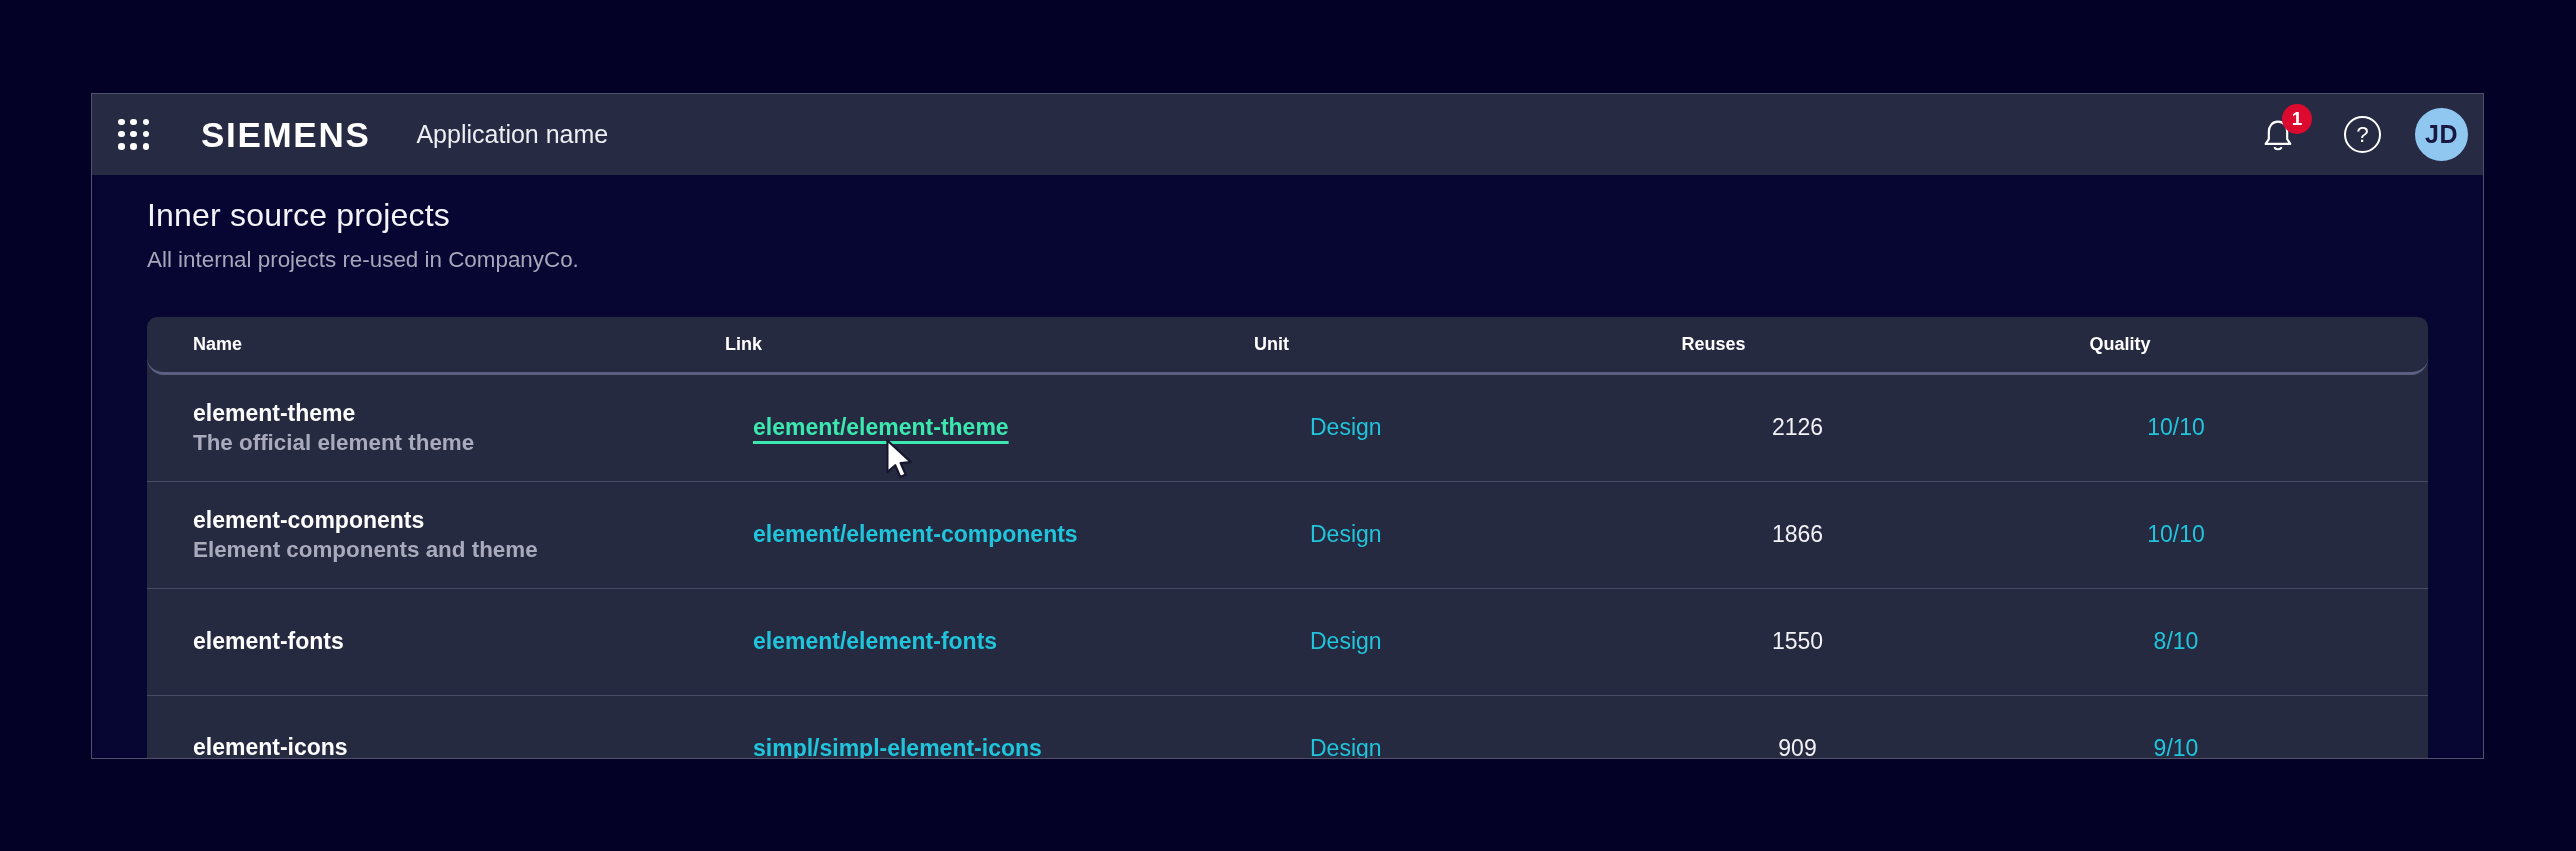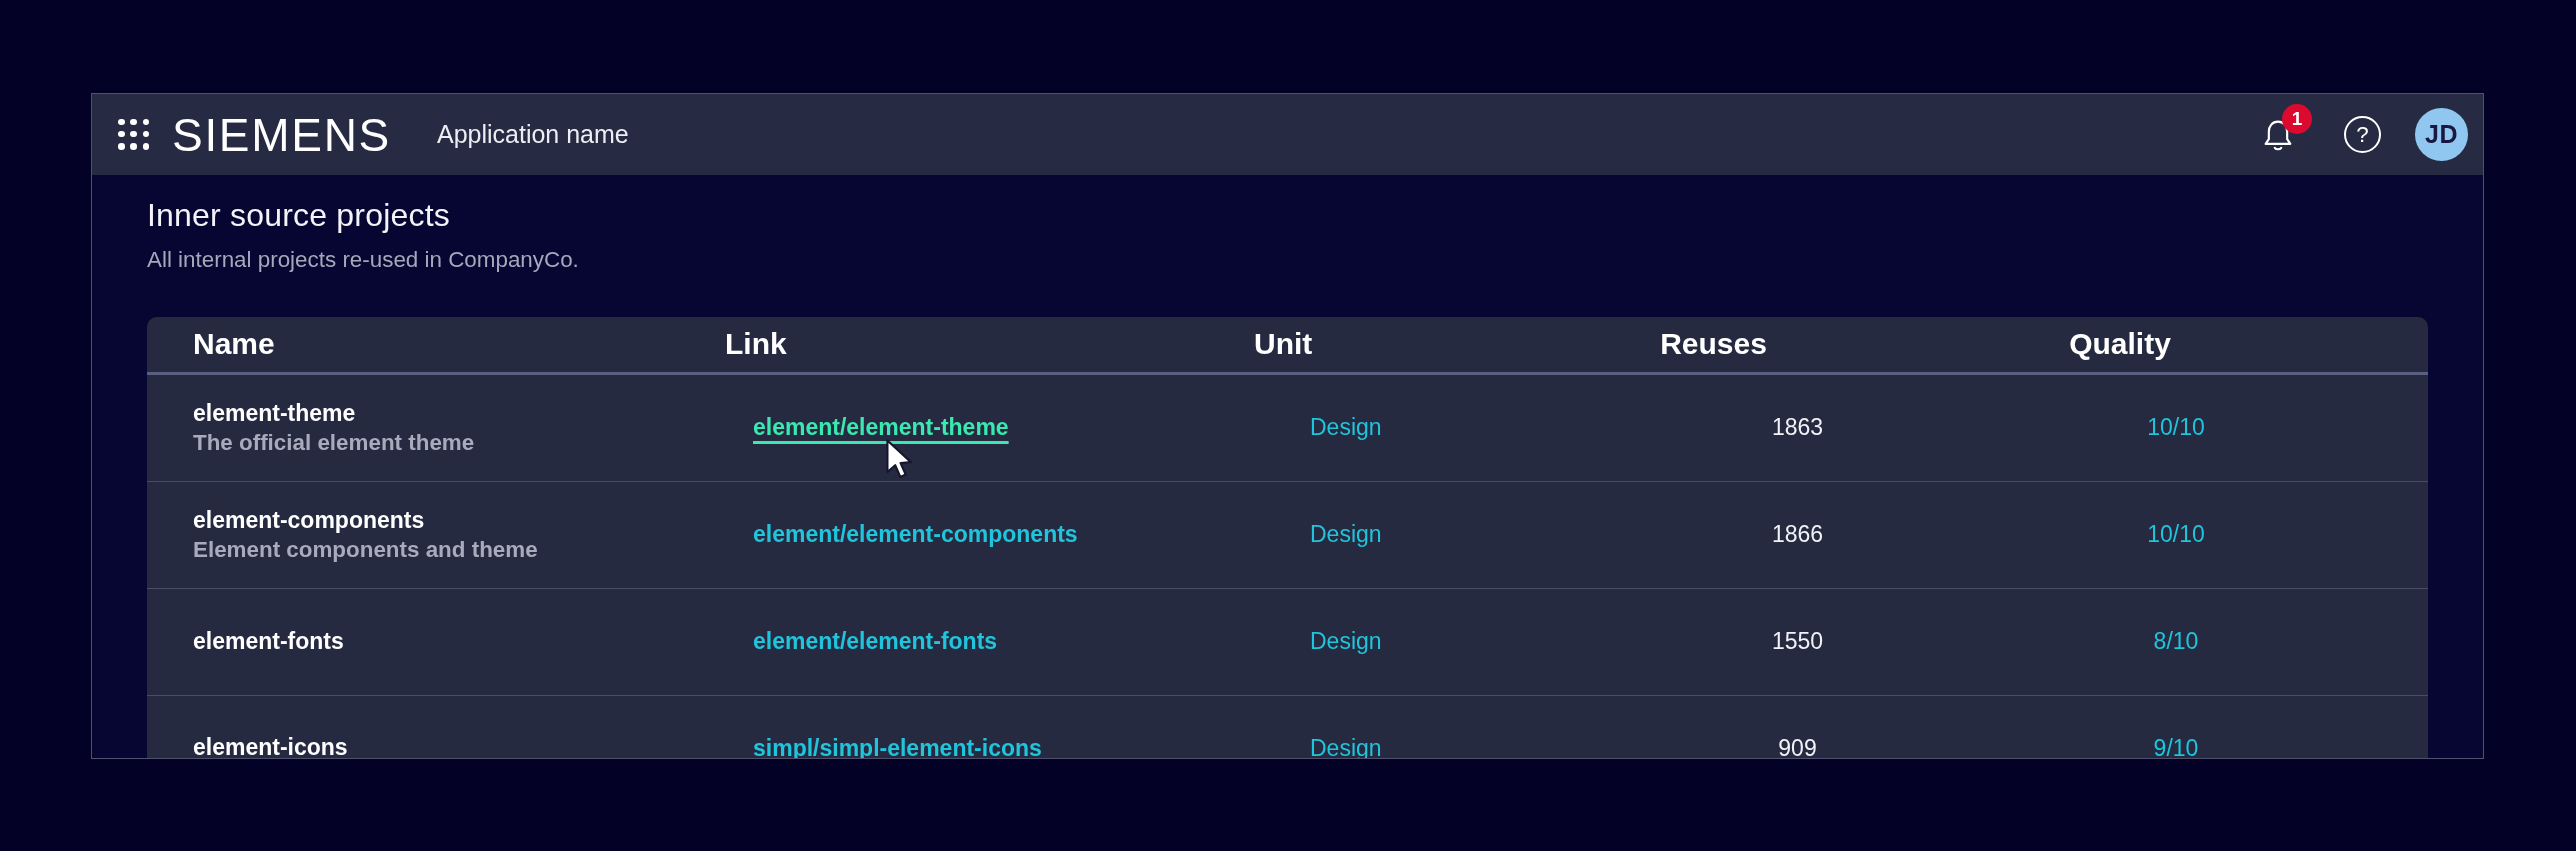--- a/index.html
+++ b/index.html
@@ -21,21 +21,21 @@
     background:#070632;border:1.7px solid #50506C;overflow:hidden;
   }
   
   .topbar{
     height:81px;background:#262B43;display:flex;align-items:center;
     padding:0 15px 0 26px;
   }
   .apps{width:32px;height:32px;display:grid;grid-template-columns:repeat(3,6.6px);
     grid-template-rows:repeat(3,6.6px);gap:5.8px;cursor:pointer;flex:none;}
   .apps i{background:#fff;border-radius:50%;display:block;}
-  .logo{margin-left:22px;font-size:46px;font-weight:400;letter-spacing:1.7px;color:#fff;white-space:nowrap;}
+  .logo{margin-left:51px;font-size:35px;font-weight:700;letter-spacing:1.7px;color:#fff;white-space:nowrap;}
   .appname{margin-left:46px;font-size:25px;font-weight:400;color:#EDEEF4;white-space:nowrap;}
   .tb-right{margin-left:auto;display:flex;align-items:center;}
   .bellwrap{position:relative;width:40px;height:40px;cursor:pointer;}
   .badge{
     position:absolute;top:-10.8px;right:-14px;min-width:30px;height:30px;border-radius:15px;
     background:var(--badge-red);color:#fff;font-size:19px;font-weight:700;
     display:flex;align-items:center;justify-content:center;padding:0 5px;
   }
   .help{
     width:37px;height:37px;border:2.5px solid #fff;border-radius:50%;color:#fff;
@@ -51,21 +51,21 @@
   main{padding:0 55px;}
   .page-title{margin-top:22.4px;font-size:32px;font-weight:400;letter-spacing:0.2px;color:#F4F4F8;}
   .page-subtitle{margin-top:12.4px;font-size:22.4px;color:#A6A7BA;}
   
   .table{margin-top:44px;background:#252A41;border-radius:10px 10px 0 0;}
   .thead,.row{
     display:grid;
     grid-template-columns:532px 529px 315px 289px 1fr;
     padding:0 46px 0 46px;align-items:center;
   }
-  .thead{height:58px;border-bottom:3.3px solid #5C6080;font-size:30px;font-weight:700;color:#fff;}
+  .thead{height:58px;border-bottom:3.3px solid #5C6080;font-size:18px;font-weight:700;color:#fff;border-radius:17px;}
   .row{height:107px;border-bottom:1.7px solid #484C66;gap:28px;}
   .col-right{text-align:center;}
   .pname{font-size:23px;font-weight:700;color:#fff;line-height:27px;}
   .pdesc{font-size:22.4px;color:#A9AABC;line-height:27px;margin-top:1.7px;font-weight:bold;}
   .link{font-size:23px;font-weight:700;color:var(--accent-cyan);text-decoration:none;cursor:pointer;}
   .link.hovered{
     color:var(--link-hover-mint);text-decoration:underline;
     text-underline-offset:5.8px;text-decoration-thickness:2.5px;
   }
   .unit{font-size:23px;color:var(--accent-cyan);cursor:pointer;}
@@ -123,21 +123,21 @@
         <div class="col-right">Quality</div>
       </div>
 
       <div class="row">
         <div>
           <div class="pname">element-theme</div>
           <div class="pdesc">The official element theme</div>
         </div>
         <div><a class="link hovered">element/element-theme</a></div>
         <div class="unit">Design</div>
-        <div class="reuses col-right">1863</div>
+        <div class="reuses col-right">2126</div>
         <div class="quality col-right">10/10</div>
       </div>
 
       <div class="row">
         <div>
           <div class="pname">element-components</div>
           <div class="pdesc">Element components and theme</div>
         </div>
         <div><a class="link">element/element-components</a></div>
         <div class="unit">Design</div>

